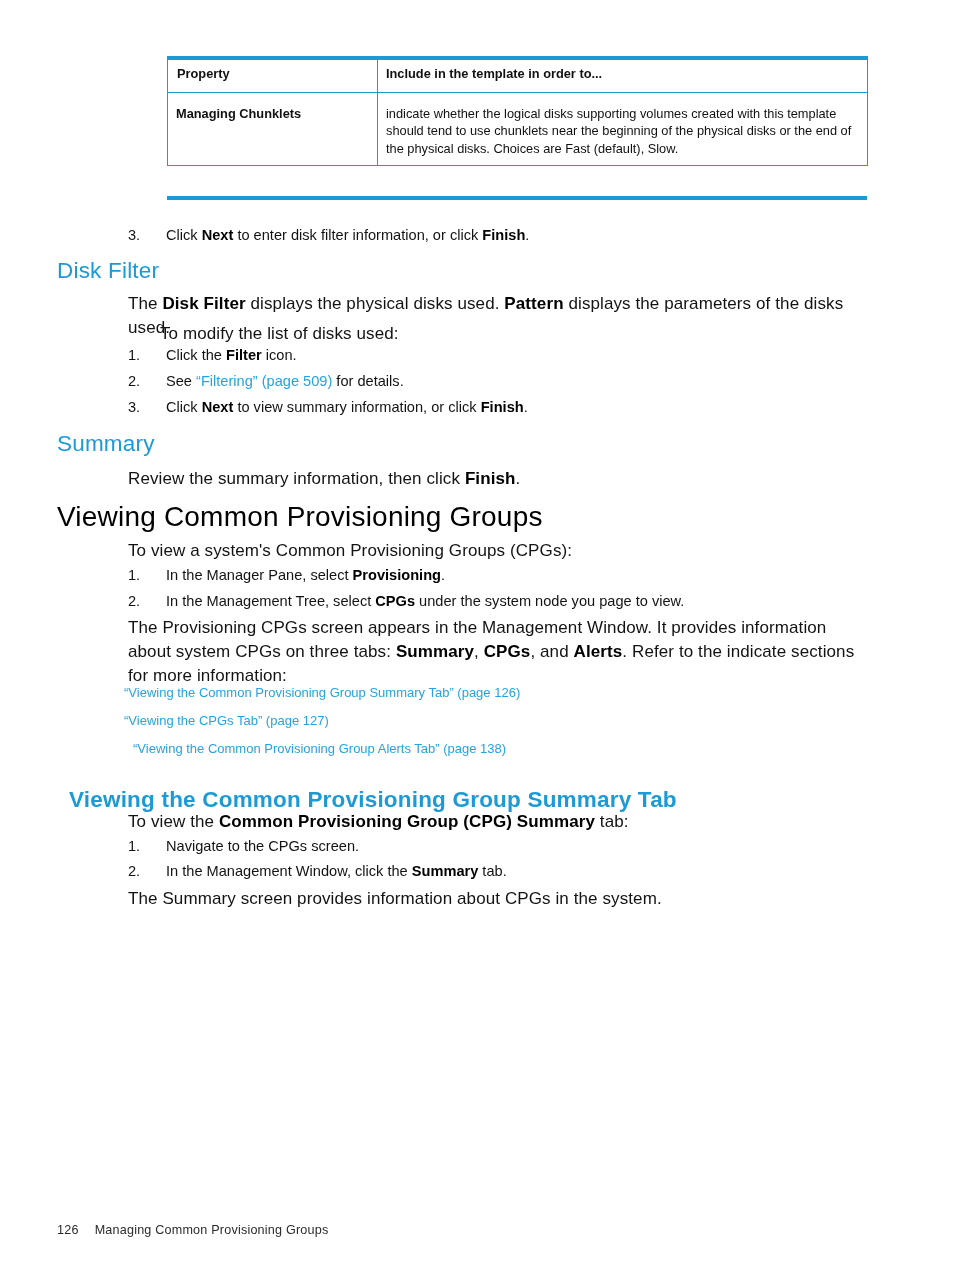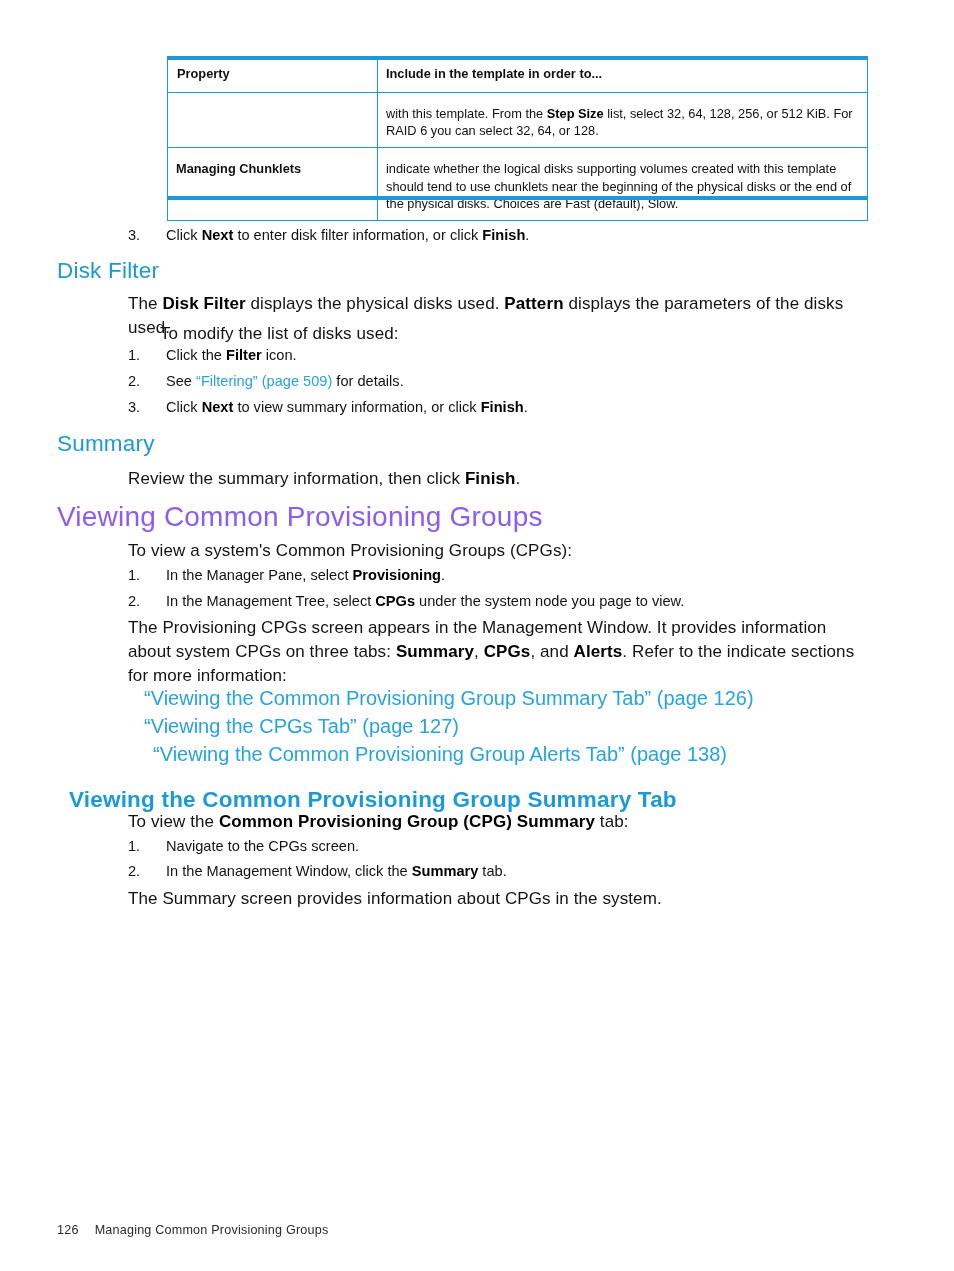--- a/index.html
+++ b/index.html
@@ -100,34 +100,34 @@
     font-size: 22.5px;
     font-weight: normal;
     color: #1c9ad6;
     letter-spacing: 0.2px;
   }
   .h1 {
     position: absolute;
     left: 57px;
     font-size: 28px;
     font-weight: normal;
-    color: #8b5cf6;
+    color: #000000;
     letter-spacing: 0.2px;
     text-align: center;
   }
 
   
   a, .xref {
     color: #27a3df;
     text-decoration: none;
   }
   .xref-line {
     position: absolute;
-    left: 144px;
-    font-size: 20px;
+    left: 124px;
+    font-size: 13px;
     line-height: 1.42;
     color: #27a3df;
   }
 
   
   .footer {
     position: absolute;
     left: 57px;
     top: 1223px;
     font-size: 12.6px;
@@ -146,24 +146,20 @@
     <colgroup>
         <col class="c1">
         <col class="c2">
       </colgroup>
     <tbody>
       <tr class="head">
         <td>Property</td>
         <td>Include in the template in order to...</td>
       </tr>
       <tr>
-        <td></td>
-        <td><span>with this template. From the </span><b>Step Size</b><span> list, select 32, 64, 128, 256, or 512 KiB. For RAID 6 you can select 32, 64, or 128.</span></td>
-      </tr>
-      <tr>
         <td class="cell-bold">Managing Chunklets</td>
         <td><span>indicate whether the logical disks supporting volumes created with this template should tend to use chunklets near the beginning of the physical disks or the end of the physical disks. Choices are Fast (default), Slow.</span></td>
       </tr>
     </tbody>
   </table>
   <div class="table-bottom-rule"></div>
 
   <div class="num-item" style="left:128px; top:225px; width:740px;">
     <span class="num">3.</span>
     <span class="txt"><span>Click </span><b>Next</b><span> to enter disk filter information, or click </span><b>Finish</b><span>.</span></span>

